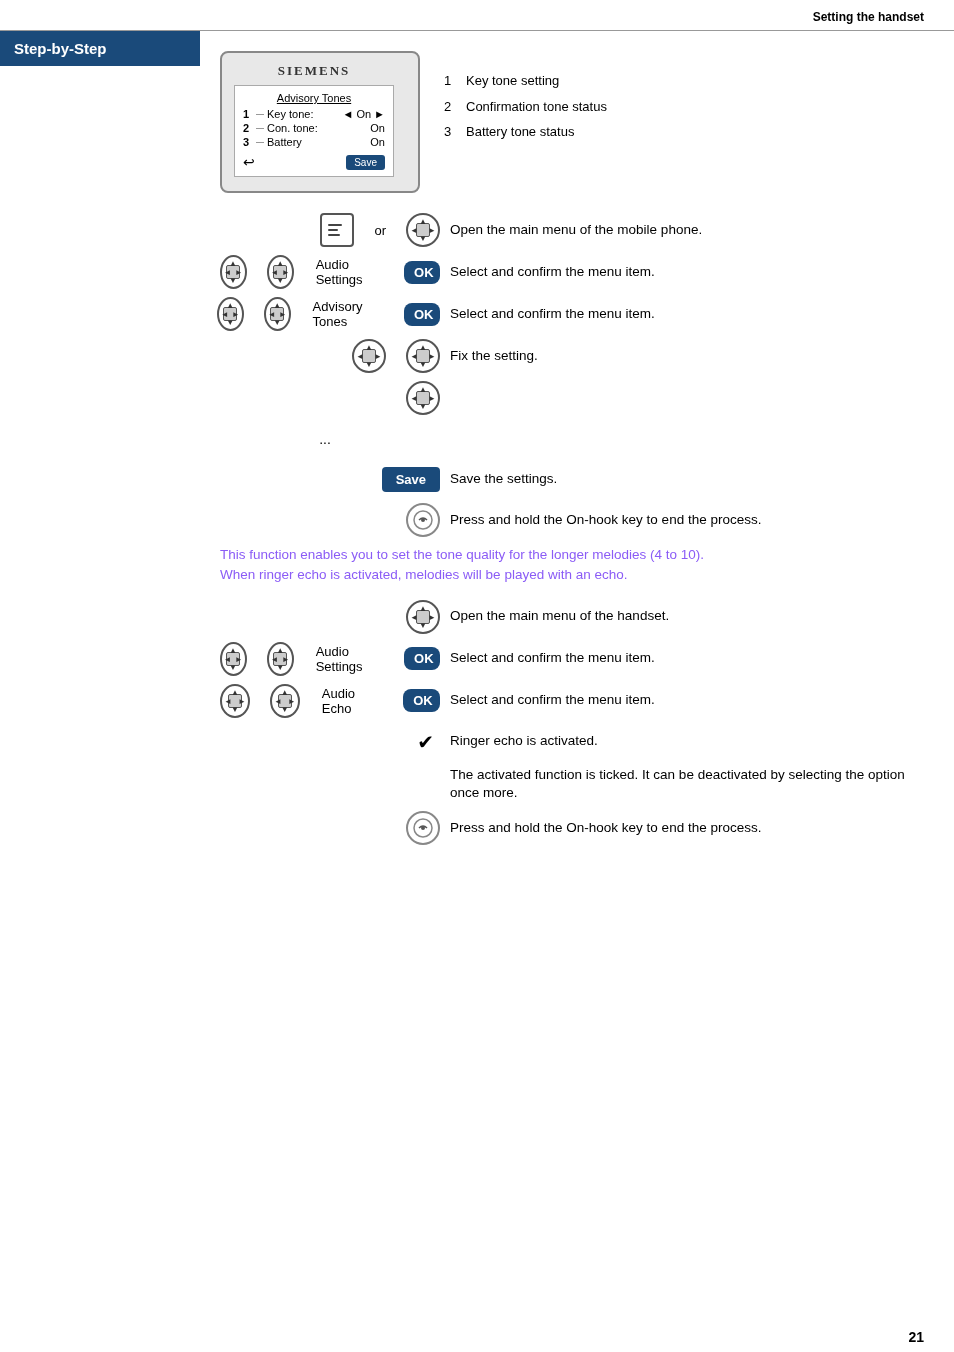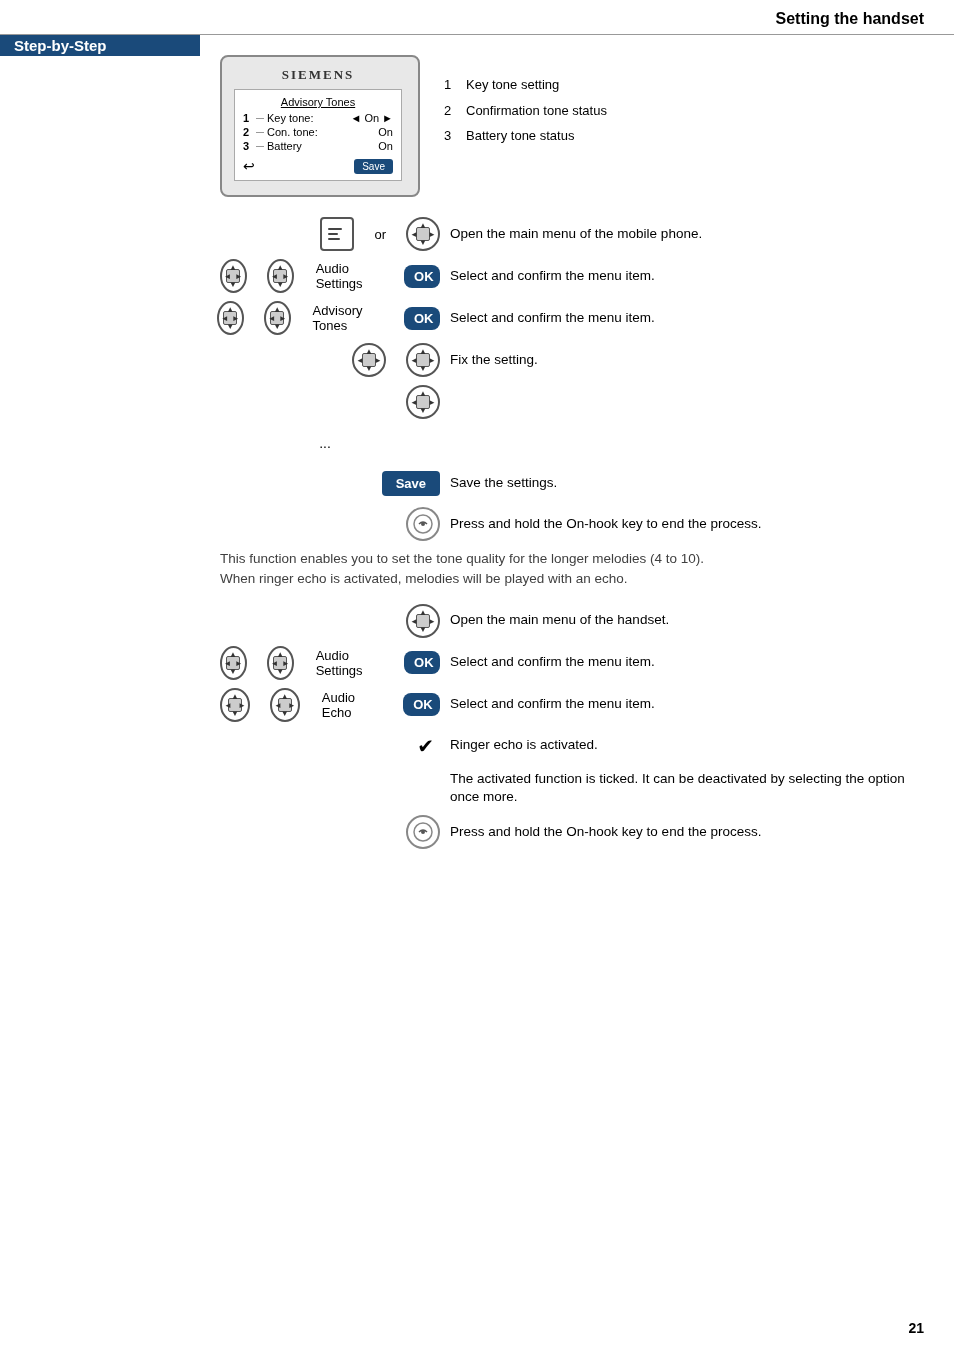--- a/index.html
+++ b/index.html
@@ -15,21 +15,21 @@
 
     
     .page-header {
       display: flex;
       justify-content: flex-end;
       padding: 10px 30px 6px 0;
       border-bottom: 1px solid #999;
       margin-bottom: 0;
     }
     .page-header-title {
-      font-size: 16px;
+      font-size: 12px;
       font-weight: bold;
       color: #000;
     }
 
     
     .page-body {
       display: flex;
       flex-direction: row;
       min-height: 1300px;
     }
@@ -38,21 +38,21 @@
     .sidebar {
       width: 200px;
       min-height: 1300px;
       flex-shrink: 0;
     }
     .sidebar-header {
       background: #1a4a7a;
       color: #fff;
       font-size: 15px;
       font-weight: bold;
-      padding: 2px 14px;
+      padding: 9px 14px;
       margin-bottom: 8px;
     }
 
     
     .main-content {
       flex: 1;
       padding: 10px 30px 20px 20px;
     }
 
     
@@ -62,21 +62,21 @@
       align-items: flex-start;
       margin-bottom: 20px;
       margin-top: 10px;
     }
 
     .phone-mockup {
       width: 200px;
       border: 2px solid #888;
       border-radius: 8px;
       background: #e8e8e8;
-      padding: 10px 16px 14px 12px;
+      padding: 10px 24px 14px 12px;
       font-size: 12px;
       margin-right: 24px;
       position: relative;
     }
     .phone-brand {
       text-align: center;
       font-size: 13px;
       font-weight: bold;
       letter-spacing: 2px;
       color: #333;
@@ -326,36 +326,36 @@
     
     .section-heading {
       color: #c0392b;
       font-size: 22px;
       font-weight: bold;
       margin: 18px 0 10px 0;
     }
 
     .section-body-text {
       font-size: 13.5px;
-      color: #404040;
+      color: #8b5cf6;
       line-height: 1.5;
       margin-bottom: 14px;
       max-width: 520px;
     }
 
     
     .checkmark {
       font-size: 20px;
       color: #000;
     }
 
     
     .page-number {
       position: absolute;
-      bottom: 16px;
+      bottom: 7px;
       right: 30px;
       font-size: 14px;
       font-weight: bold;
       color: #000;
     }
   </style>
 </head>
 <body>
 
 <div class="page-header">

